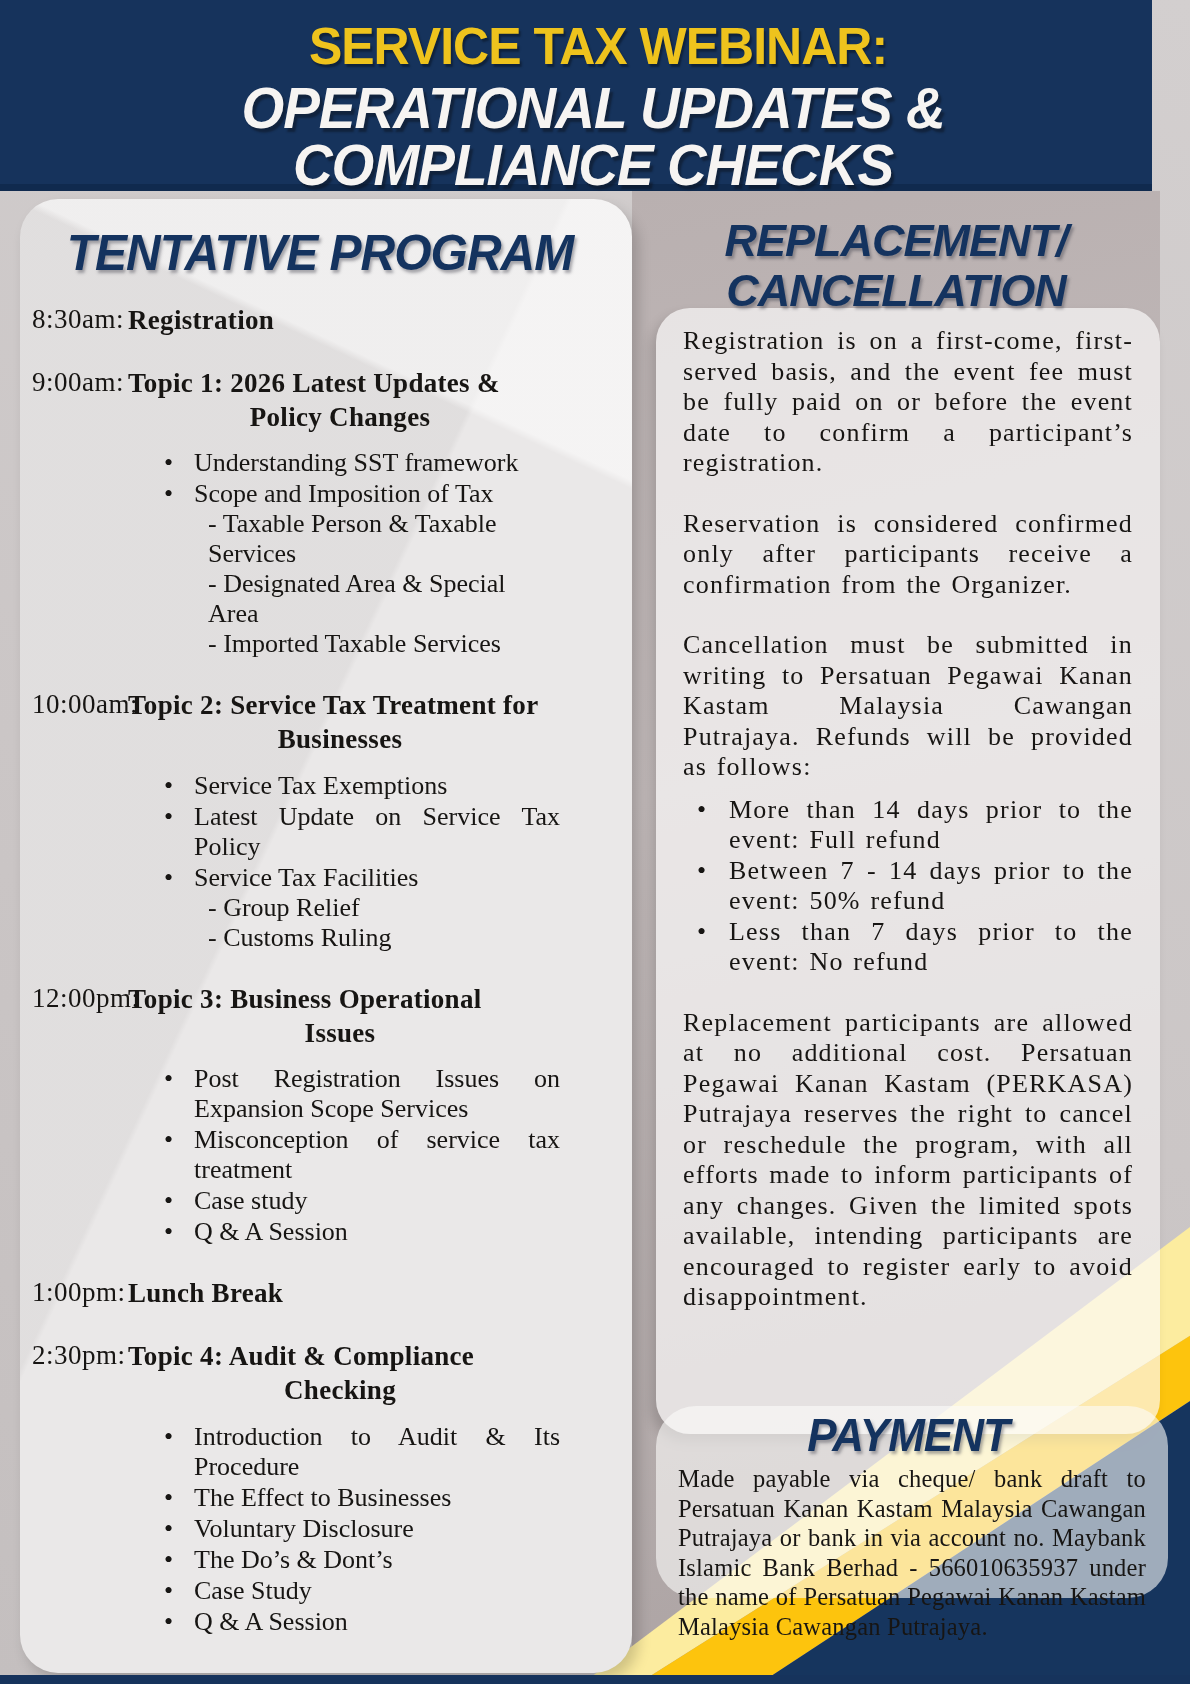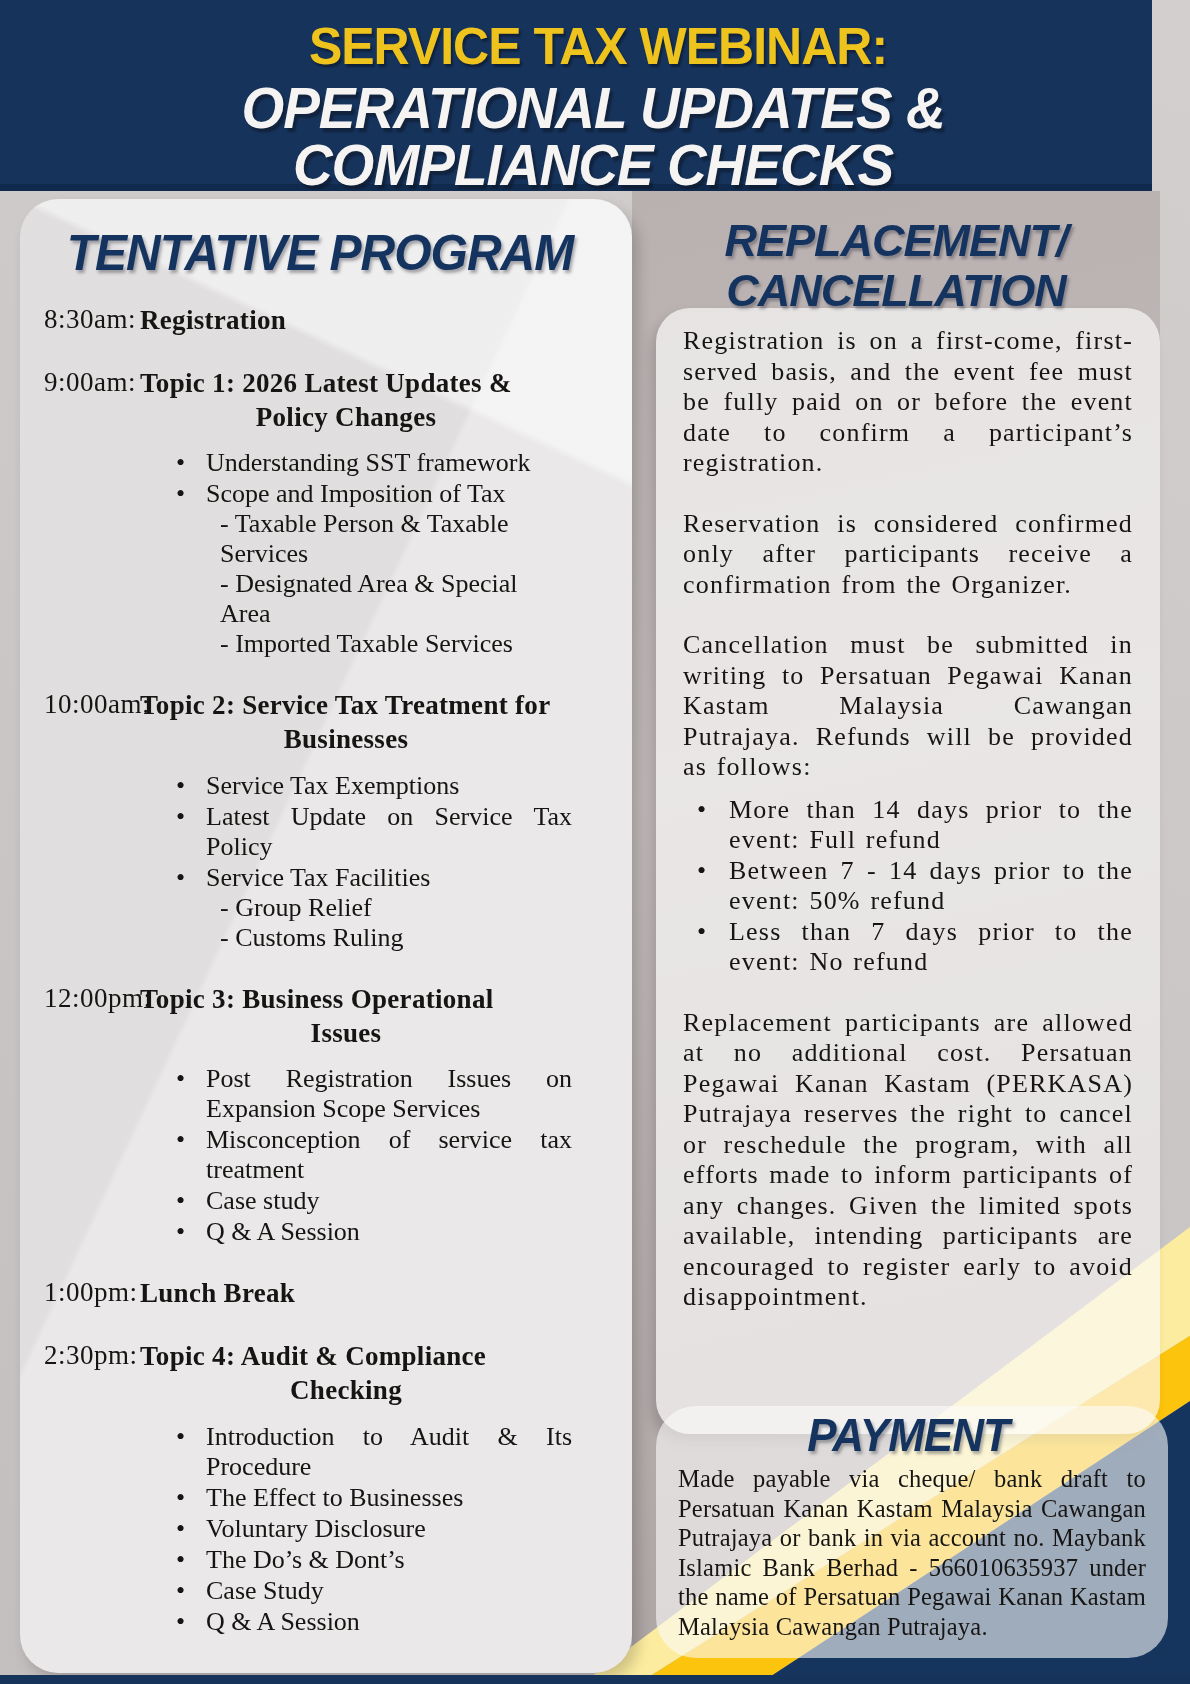--- a/index.html
+++ b/index.html
@@ -55,21 +55,21 @@
       #eae8e8;
     box-shadow:6px 8px 14px rgba(0,0,0,0.18);
   }
   .section-heading{
     font-family:"Liberation Sans","DejaVu Sans",sans-serif;
     font-weight:bold;font-style:italic;color:#14335f;
     text-shadow:2px 3px 3px rgba(70,70,82,0.45);
     text-align:center;letter-spacing:-1px;padding-right:8px;
   }
   .program-heading{font-size:48px;margin-bottom:24px;transform:scaleY(1.05);}
-  .prog-item{display:flex;margin:0 0 29px 12px;font-size:27px;}
+  .prog-item{display:flex;margin:0 0 29px 0;font-size:27px;}
   .ptime{flex:none;width:96px;padding-left:6px;letter-spacing:0.5px;}
   .pbody{flex:1 1 auto;}
   .ptitle{font-weight:bold;line-height:1.25;letter-spacing:0.3px;}
   .ptitle2{font-weight:bold;text-align:center;padding-right:70px;line-height:1.25;letter-spacing:0.3px;}
   .pbullets{margin:14px 0 0 36px;width:396px;}
   .brow{display:flex;margin-bottom:1px;}
   .bdot{flex:none;width:30px;font-size:26px;}
   .btxt{flex:1 1 auto;font-size:26px;line-height:30px;text-align:justify;}
   .bsub{margin-left:14px;text-align:left;}
   
@@ -89,21 +89,21 @@
     font-size:26px;line-height:30.5px;
     letter-spacing:1.2px;word-spacing:2px;
     text-align:justify;
   }
   .repl-card p:last-child{margin-bottom:0;}
   .refund-list{margin:0 0 30px 6px;}
   .rrow{display:flex;}
   .rdot{flex:none;width:32px;font-size:26px;padding-left:8px;}
   .rtxt{flex:1 1 auto;font-size:26px;line-height:30.5px;letter-spacing:1.2px;word-spacing:2px;text-align:justify;}
   .pay-card{
-    position:absolute;left:656px;top:1406px;width:512px;height:252px;
+    position:absolute;left:656px;top:1406px;width:512px;height:192px;
     border-radius:40px;z-index:2;box-sizing:border-box;
     padding:4px 22px 8px 22px;
     background:rgba(252,251,250,0.60);
   }
   .pay-heading{font-size:44px;margin-bottom:4px;transform:scaleY(1.05);}
   .pay-body{font-size:24.5px;line-height:29.5px;letter-spacing:0.2px;text-align:justify;}
 </style>
 </head>
 <body>
 

